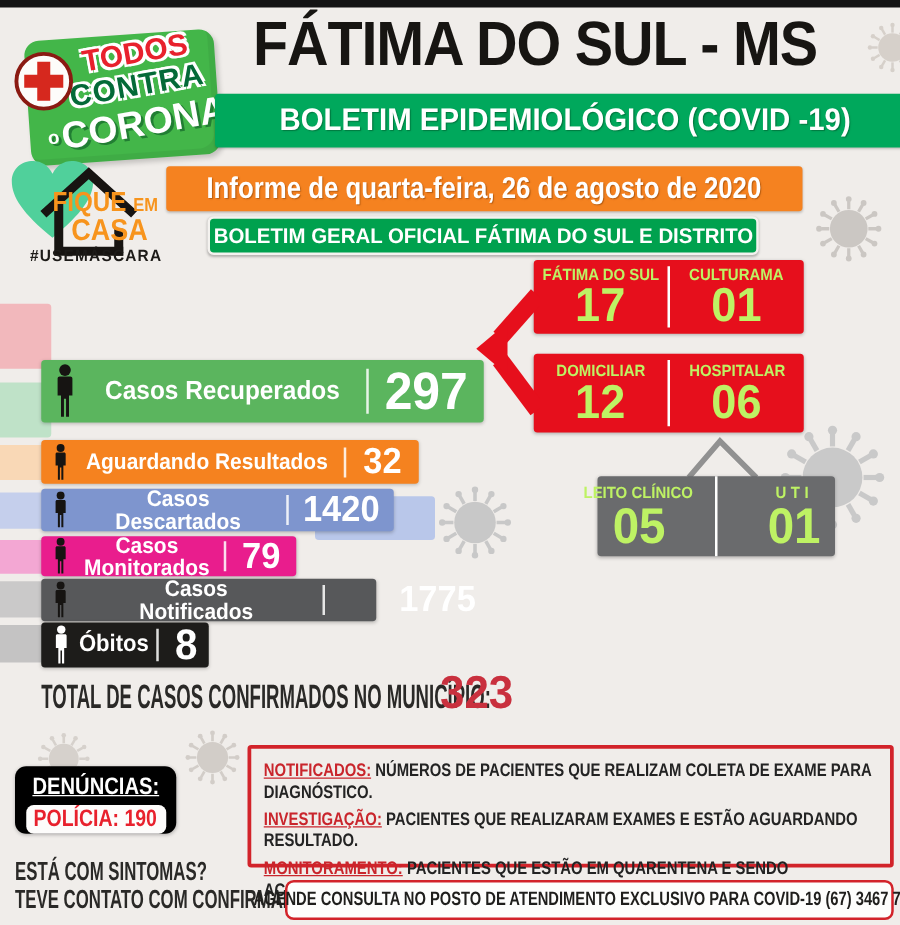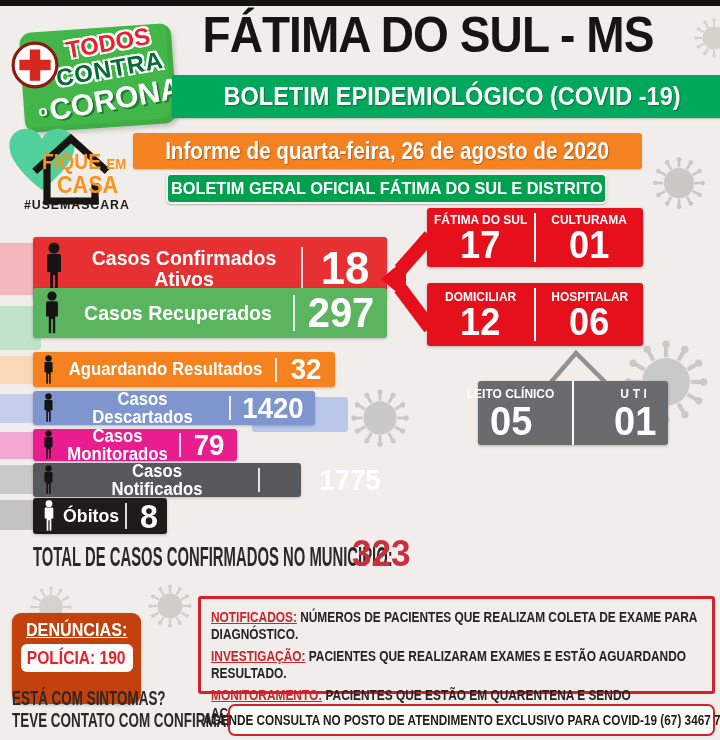--- a/index.html
+++ b/index.html
@@ -112,21 +112,21 @@
                transform:scaleX(.95); }
   .b1 .bar-value { font-size:46px; width:84px; }
   .b2 .bar-value { font-size:42px; width:92px; }
   .b3 .bar-value { font-size:29px; width:58px; }
   .b4 .bar-value { font-size:29px; width:84px; }
   .b5 .bar-value { font-size:29px; width:56px; }
   .b6 .bar-value { font-size:29px; width:84px; }
   .b7 .bar-value { font-size:34px; width:44px; }
 
   
-  .split-box { position:absolute; display:flex; border-radius:3px; color:#ffffff;
+  .split-box { position:absolute; display:flex; border-radius:3px; color:#bef264;
                box-shadow:0 1px 3px rgba(0,0,0,.25); z-index:2;justify-content:flex-end; }
   .box-r1 { left:427px; top:208px; width:216px; height:59px; background:#e60f1c; }
   .box-r2 { left:427px; top:283px; width:216px; height:63px; background:#e60f1c; }
   .box-g  { left:478px; top:381px; width:190px; height:64px; background:#6a6b6d;gap:28px; }
   .cell { flex:1; display:flex; flex-direction:column; align-items:center;
           justify-content:center; min-width:0; }
   .cell .cl { font-size:13px; font-weight:bold; line-height:1.2; white-space:nowrap;
               transform:scaleX(.92); }
   .cell .cv { font-size:38px; font-weight:bold; line-height:.95; transform:scaleX(.95); }
   .box-g .cv { font-size:40px; }
@@ -137,21 +137,21 @@
   .arrow-svg { left:376px; top:222px; width:56px; height:118px; z-index:3; }
   .caret-svg { left:545px; top:347px; width:66px; height:37px; z-index:1; }
 
   
   .total-label { left:33px; top:542px; font-size:27px; font-weight:bold; color:#2a2927;
                  white-space:nowrap; transform:scaleX(.55); transform-origin:0 0; }
   .total-value { left:352px; top:533px; font-size:37px; font-weight:bold; color:#c9303e;
                  transform:scaleX(.95); transform-origin:0 0; }
 
   
-  .denuncias { left:12px; top:613px; width:129px; height:91px; background:#c2410c;
+  .denuncias { left:12px; top:613px; width:129px; height:54px; background:#000000;
                border-radius:9px; z-index:2; display:flex; flex-direction:column;
                align-items:center; box-shadow:0 1px 3px rgba(0,0,0,.25); }
   .denuncias .dt { margin-top:6px; color:#fff; font-weight:bold; font-size:19px;
                    text-decoration:underline; white-space:nowrap; transform:scaleX(.85); }
   .denuncias .pill { margin-top:3px; background:#fdfcfb; border-radius:6px;
                      width:112px; height:28px; display:flex; align-items:center;
                      justify-content:center; }
   .denuncias .pill span { color:#e8212d; font-weight:bold; font-size:19px;
                           white-space:nowrap; transform:scaleX(.82); }
   .q1 { left:12px; top:686px; } .q2 { left:12px; top:708px; }
@@ -271,28 +271,20 @@
 
   <div class="strip s1" style="background-color: rgb(242, 184, 188);"></div>
   <div class="strip s2" style="background-color: rgb(191, 226, 200);"></div>
   <div class="strip s3" style="background-color: rgb(249, 216, 182);"></div>
   <div class="strip s4" style="background-color: rgb(197, 207, 236);"></div>
   <div class="strip s5" style="background-color: rgb(243, 167, 211);"></div>
   <div class="strip s6" style="background-color: rgb(202, 201, 201);"></div>
   <div class="strip s7" style="background-color: rgb(196, 195, 195);"></div>
   <div class="abs ext4" style="background-color: rgb(185, 199, 234);"></div>
 
-  <div class="bar b1" style="background-color: rgb(231, 48, 49);">
-    <svg class="person" width="26" height="52" viewBox="0 0 24 52" fill="currentColor">
-        <use href="#person-shape"></use>
-      </svg>
-    <div class="bar-label">Casos Confirmados Ativos</div>
-    <div class="bar-div"></div>
-    <div class="bar-value">18</div>
-  </div>
   <div class="bar b2" style="background-color: rgb(91, 181, 94);">
     <svg class="person" width="22" height="44" viewBox="0 0 24 52" fill="currentColor">
         <use href="#person-shape"></use>
       </svg>
     <div class="bar-label">Casos Recuperados</div>
     <div class="bar-div"></div>
     <div class="bar-value">297</div>
   </div>
   <div class="bar b3" style="background-color: rgb(245, 130, 31);">
     <svg class="person" width="15" height="30" viewBox="0 0 24 52" fill="currentColor">

